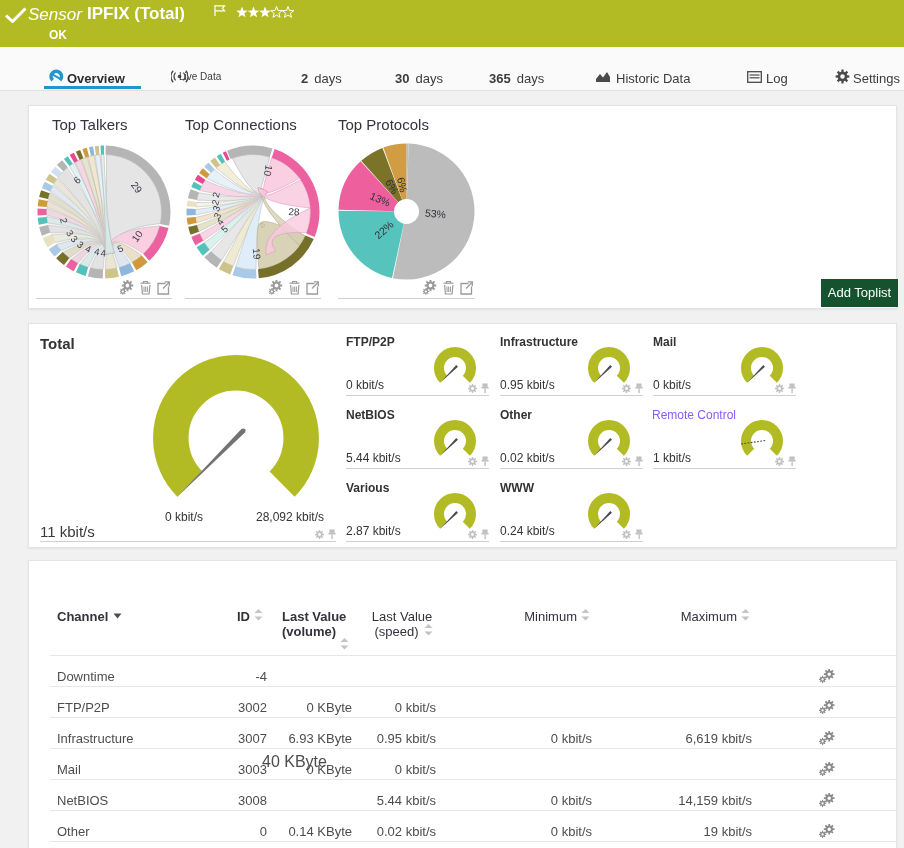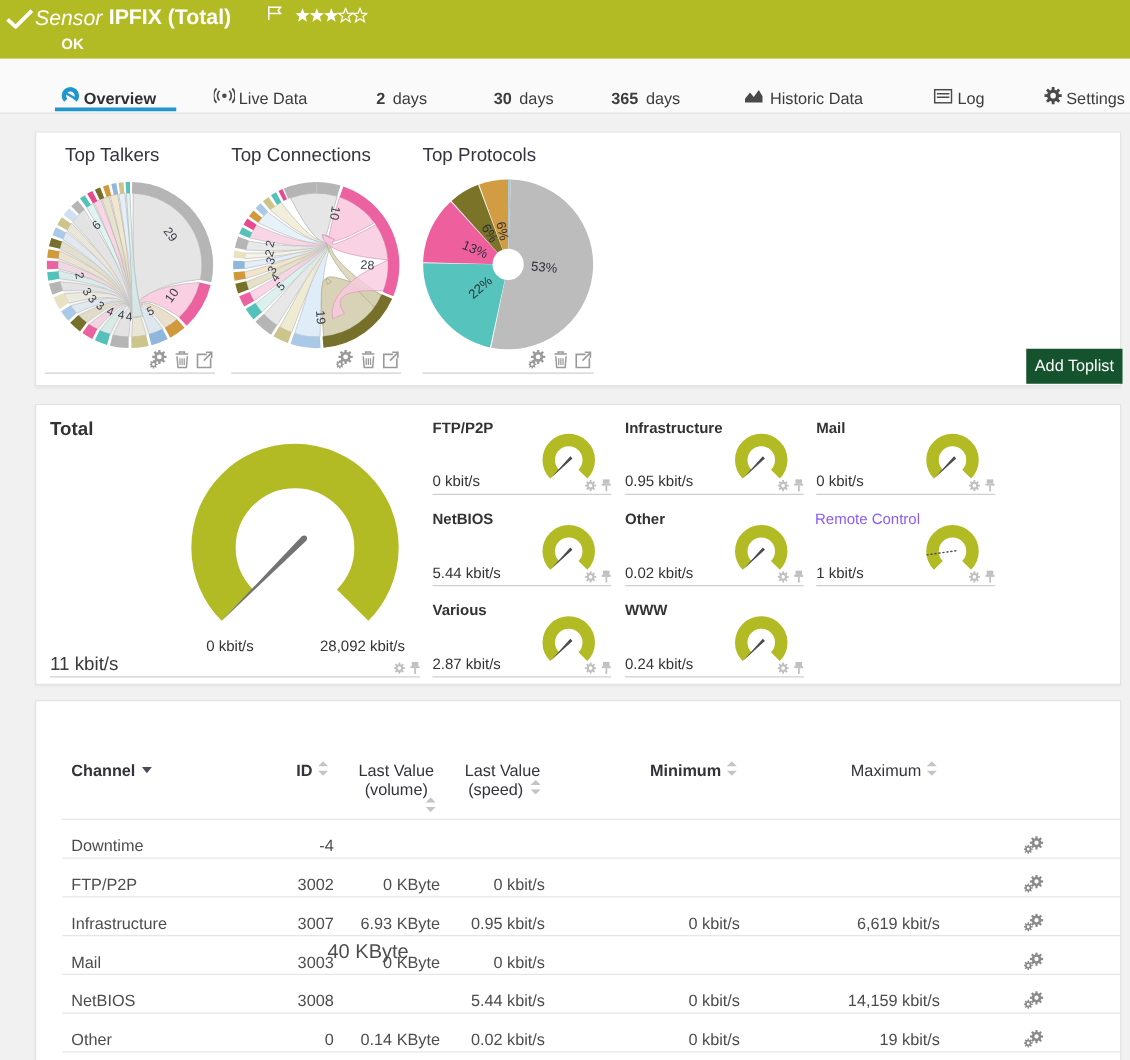--- a/index.html
+++ b/index.html
@@ -36,21 +36,21 @@
     <svg class="abs" style="left:49px;top:69px" width="16" height="15">
       <path d="M3.62,11.18 A5.2,5.2 0 1 1 10.98,11.18" stroke="#2196cc" stroke-width="3.6" fill="none"></path>
       <line x1="3.8" y1="5.6" x2="11.2" y2="9.8" stroke="#2196cc" stroke-width="1.9"></line>
     </svg>
     <div class="abs" style="left:67px;top:71px;font-size:13px;font-weight:bold;color:#2d2d33">Overview</div>
     <svg class="abs" style="left:171px;top:70px" width="17" height="13">
       <circle cx="8.5" cy="6.5" r="1.8" fill="#4a4a4a"></circle>
       <path d="M4.6,2.6 a5.5,5.5 0 0 0 0,7.8 M12.4,2.6 a5.5,5.5 0 0 1 0,7.8" stroke="#4a4a4a" stroke-width="1.3" fill="none"></path>
       <path d="M2.2,0.7 a8.5,8.5 0 0 0 0,11.6 M14.8,0.7 a8.5,8.5 0 0 1 0,11.6" stroke="#4a4a4a" stroke-width="1.3" fill="none"></path>
     </svg>
-    <div class="abs" style="left:191px;top:71px;font-size:13px;color:#3c3c3c">Live Data</div>
+    <div class="abs" style="left:179px;top:71px;font-size:10px;color:#3c3c3c">Live Data</div>
     <div class="abs" style="left:301px;top:71px;font-size:13px;color:#3c3c3c"><b>2</b><span style="display:inline-block;width:6px"></span>days</div>
     <div class="abs" style="left:395px;top:71px;font-size:13px;color:#3c3c3c"><b>30</b><span style="display:inline-block;width:6px"></span>days</div>
     <div class="abs" style="left:489px;top:71px;font-size:13px;color:#3c3c3c"><b>365</b><span style="display:inline-block;width:6px"></span>days</div>
     <svg class="abs" style="left:595px;top:70px" width="16" height="13">
       <path d="M1,12 V9 L5,4 L8,7.5 L12,2 L15,7 V12 Z" fill="#4a4a4a"></path>
     </svg>
     <div class="abs" style="left:616px;top:71px;font-size:13px;color:#3c3c3c">Historic Data</div>
     <svg class="abs" style="left:747px;top:71px" width="15" height="12">
       <rect x="0.7" y="0.7" width="13.6" height="10.6" fill="none" stroke="#4a4a4a" stroke-width="1.3"></rect>
       <line x1="2.5" y1="4" x2="12.5" y2="4" stroke="#4a4a4a" stroke-width="1.2"></line>
@@ -387,31 +387,31 @@
     <div class="card" style="top:560px;height:400px"></div>
     <div class="abs" style="left:57px;top:609px;font-size:13px;font-weight:bold;color:#32333b">Channel</div>
     <svg class="abs" style="left:113px;top:613px" width="9" height="6">
       <polygon points="0.5,0.5 8.5,0.5 4.5,5.5" fill="#4b4b55"></polygon>
     </svg>
     <div class="abs" style="left:200px;top:609px;width:50px;text-align:right;font-size:13px;font-weight:bold;color:#32333b">ID</div>
     <svg width="9" height="12" style="position:absolute;left:254px;top:609px">
       <polygon points="4.5,0 8.5,4 0.5,4" fill="#c4c4c4"></polygon>
       <polygon points="4.5,11.5 8.5,7.5 0.5,7.5" fill="#c4c4c4"></polygon>
     </svg>
-    <div class="abs" style="left:282px;top:609px;width:70px;text-align:center;font-size:13px;font-weight:normal;color:#32333b;line-height:15px">Last Value (volume)</div>
+    <div class="abs" style="left:282px;top:609px;width:70px;text-align:left;font-size:13px;font-weight:bold;color:#32333b;line-height:15px">Last Value (volume)</div>
     <svg width="9" height="12" style="position:absolute;left:340px;top:638px">
       <polygon points="4.5,0 8.5,4 0.5,4" fill="#c4c4c4"></polygon>
       <polygon points="4.5,11.5 8.5,7.5 0.5,7.5" fill="#c4c4c4"></polygon>
     </svg>
     <div class="abs" style="left:368px;top:609px;width:68px;text-align:center;font-size:13px;font-weight:normal;color:#32333b;line-height:15px">Last Value (speed)&nbsp;&nbsp;&nbsp;</div>
     <svg width="9" height="12" style="position:absolute;left:424px;top:624px">
       <polygon points="4.5,0 8.5,4 0.5,4" fill="#c4c4c4"></polygon>
       <polygon points="4.5,11.5 8.5,7.5 0.5,7.5" fill="#c4c4c4"></polygon>
     </svg>
-    <div class="abs" style="left:500px;top:609px;width:77px;text-align:right;font-size:13px;font-weight:bold;color:#32333b">Minimum</div>
+    <div class="abs" style="left:500px;top:609px;width:77px;text-align:right;font-size:13px;font-weight:normal;color:#32333b">Minimum</div>
     <svg width="9" height="12" style="position:absolute;left:581px;top:609px">
       <polygon points="4.5,0 8.5,4 0.5,4" fill="#c4c4c4"></polygon>
       <polygon points="4.5,11.5 8.5,7.5 0.5,7.5" fill="#c4c4c4"></polygon>
     </svg>
     <div class="abs" style="left:660px;top:609px;width:77px;text-align:right;font-size:13px;font-weight:normal;color:#32333b">Maximum</div>
     <svg width="9" height="12" style="position:absolute;left:741px;top:609px">
       <polygon points="4.5,0 8.5,4 0.5,4" fill="#c4c4c4"></polygon>
       <polygon points="4.5,11.5 8.5,7.5 0.5,7.5" fill="#c4c4c4"></polygon>
     </svg>
     <div class="rowline" style="left:50px;top:655px;width:846px"></div>

